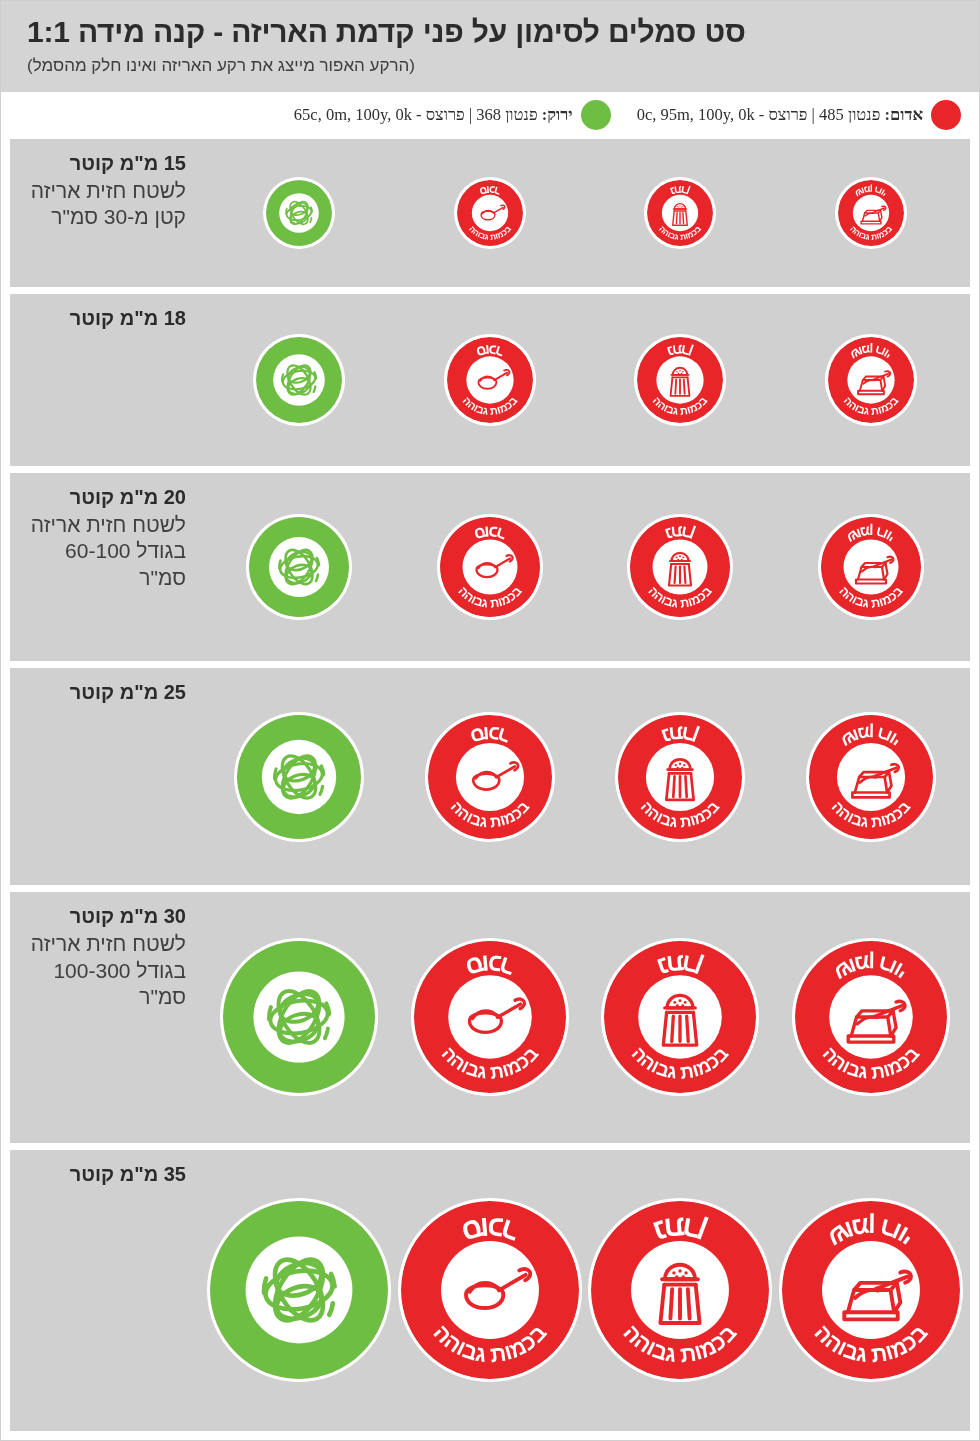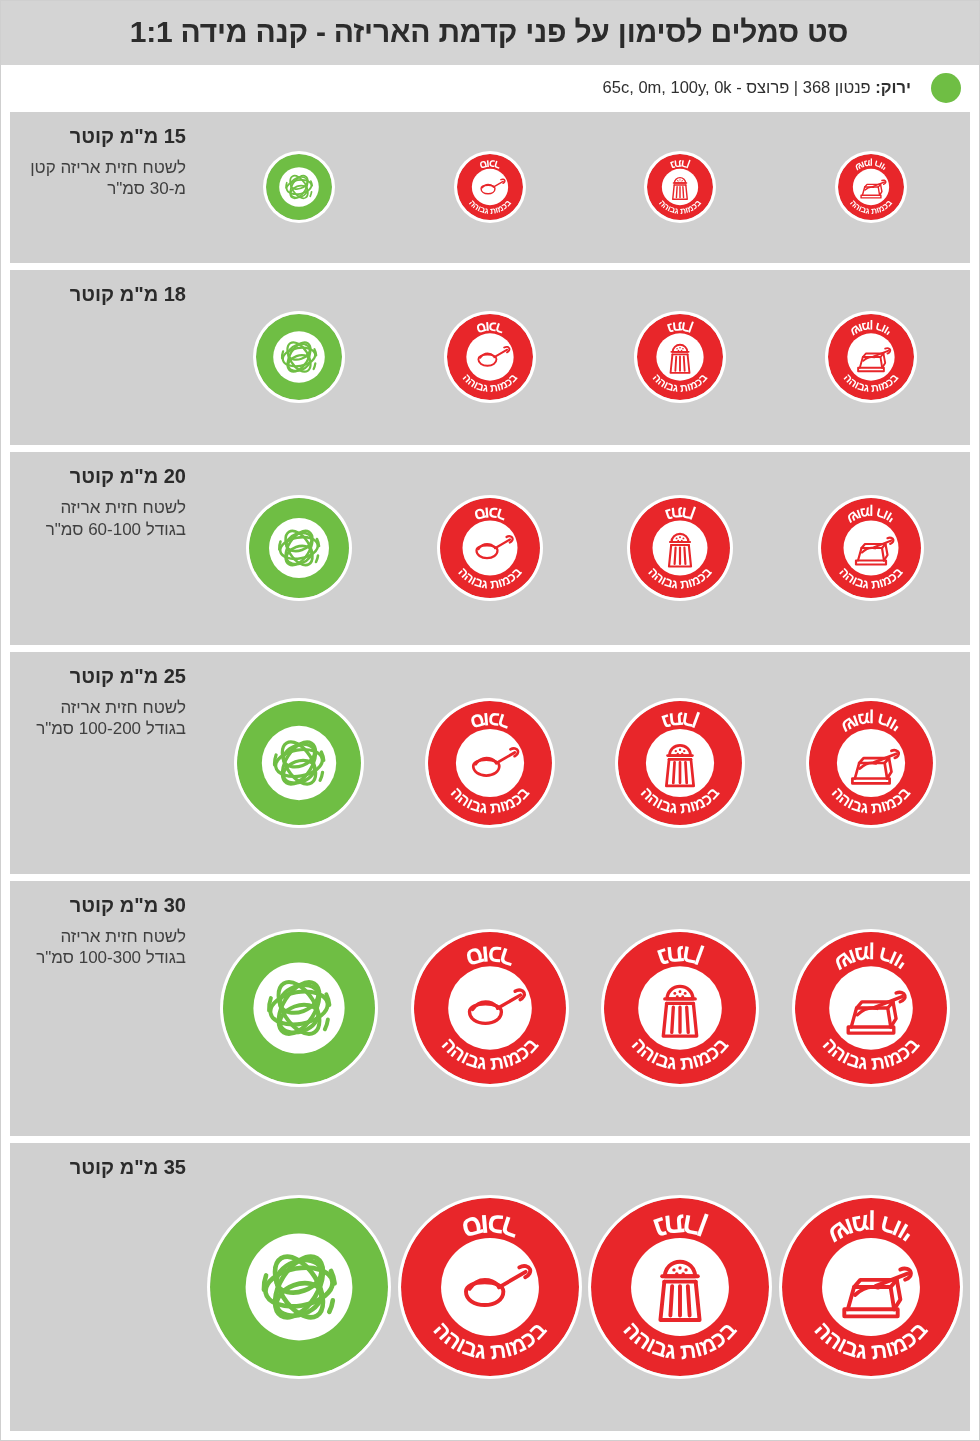--- a/index.html
+++ b/index.html
@@ -22,21 +22,21 @@
     border: 1px solid #cfcfcf;
     background: #ffffff;
     display: flex;
     flex-direction: column;
   }
 
   
   .header-band {
     background: #d4d4d4;
     padding: 14px 28px 16px 26px;
-    text-align: center;
+    text-align: left;
   }
   .header-title {
     font-size: 30px;
     font-weight: bold;
     color: #2c2c2c;
     line-height: 1.12;
     letter-spacing: -0.2px;
     white-space: nowrap;
   }
   .header-sub {
@@ -53,22 +53,23 @@
     flex-direction: row;
     align-items: center;
     justify-content: flex-start;
     gap: 26px;
     padding: 8px 18px 9px 18px;
   }
   .legend-item {
     display: flex;
     flex-direction: row;
     align-items: center;
-    gap: 20px;
+    gap: 8px;
     white-space: nowrap;
+    font-family: Liberation Serif, serif;
   }
   .legend-dot {
     width: 30px;
     height: 30px;
     border-radius: 50%;
     flex: 0 0 auto;
   }
   .legend-dot.red { background: #e8262a; }
   .legend-dot.green { background: #6fbe44; }
   .legend-text {
@@ -105,24 +106,24 @@
     margin-top: 12px;
   }
   .row-size {
     font-size: 20px;
     font-weight: bold;
     color: #2b2b2b;
     line-height: 1.25;
     white-space: nowrap;
   }
   .row-desc {
-    font-size: 17px;
+    font-size: 21px;
     color: #3f3f3f;
     line-height: 1.26;
-    margin-top: 8px;
+    margin-top: 2px;
   }
   .badges {
     flex: 1 1 auto;
     display: flex;
     flex-direction: row-reverse;
     align-items: center;
     justify-content: space-around;
     height: 100%;
     padding: 0 4px;
     box-sizing: border-box;
@@ -139,23 +140,28 @@
   }
   .badge svg { display: block; border-radius: 50%; }
 </style>
 </head>
 <body>
 
 <div class="page">
 
   <div class="header-band">
     <div class="header-title">סט סמלים לסימון על פני קדמת האריזה - קנה מידה 1:1</div>
+    <div class="header-sub">(הרקע האפור מייצג את רקע האריזה ואינו חלק מהסמל)</div>
   </div>
 
   <div class="legend-bar">
+    <div class="legend-item">
+      <span class="legend-dot red"></span>
+      <span class="legend-text"><b>אדום:</b><span> פנטון 485 | פרוצס - 0c, 95m, 100y, 0k</span></span>
+    </div>
     <div class="legend-item">
       <span class="legend-dot green"></span>
       <span class="legend-text"><b>ירוק:</b><span> פנטון 368 | פרוצס - 65c, 0m, 100y, 0k</span></span>
     </div>
   </div>
 
   <div class="rows" id="rows-container">
       <div class="row" style="flex: 124 1 0px; min-height: 106px;">
         <div class="badges">
           <div class="badge-slot">
@@ -549,21 +555,20 @@
                   <path d="M41.0 54.5 c4.0 -3.8 9.0 -5.2 13.0 -4.2"></path>
                   <path d="M52.5 49.5 L70.5 42.5"></path>
                   <path d="M66.5 40.2 c2.8 -1.3 5.3 -0.1 5.8 1.5 c0.5 1.6 -0.8 3.5 -3.1 4.2"></path>
                 </g>
               </svg>
             </div>
           </div>
         </div>
         <div class="row-label">
           <div class="row-size">25 מ"מ קוטר</div>
-          <div class="row-desc">לשטח חזית אריזה בגודל 100-200 סמ"ר</div>
         </div>
       </div>
       <div class="row" style="flex: 210 1 0px; min-height: 192px;">
         <div class="badges">
           <div class="badge-slot">
             <div class="badge" style="width: 152px; height: 152px;">
               <svg viewBox="0 0 100 100" width="152" height="152" xmlns="http://www.w3.org/2000/svg">
                 <circle cx="50" cy="50" r="50" fill="#6fbe44"></circle>
                 <circle cx="50" cy="50" r="30" fill="#ffffff"></circle>
                 <g fill="none" stroke="#6fbe44" stroke-width="2.6" stroke-linecap="round">

